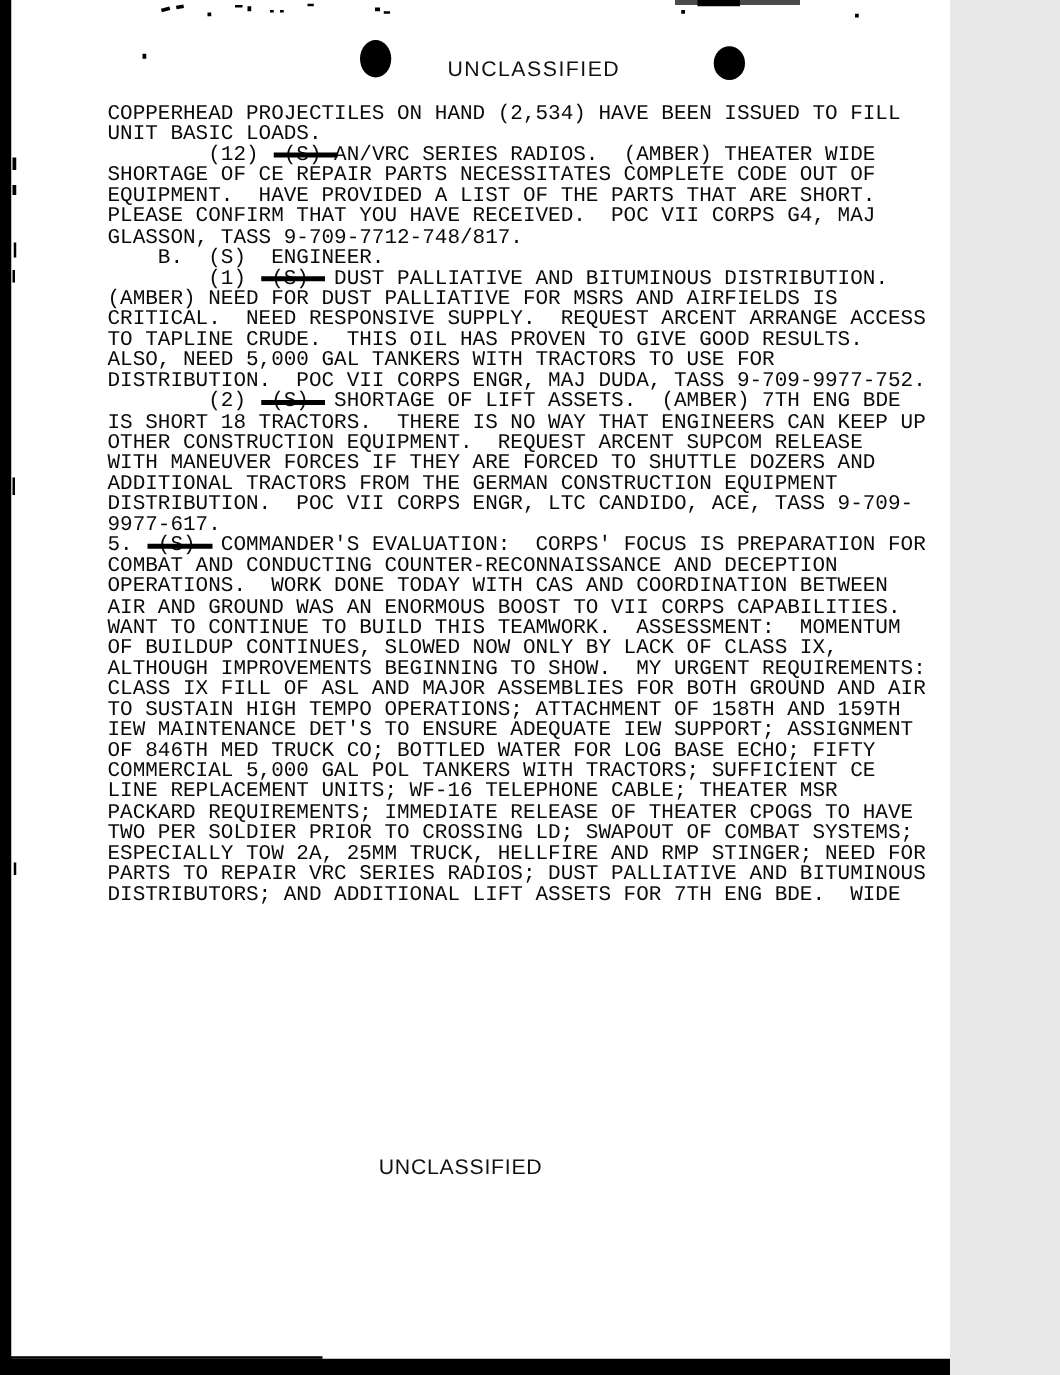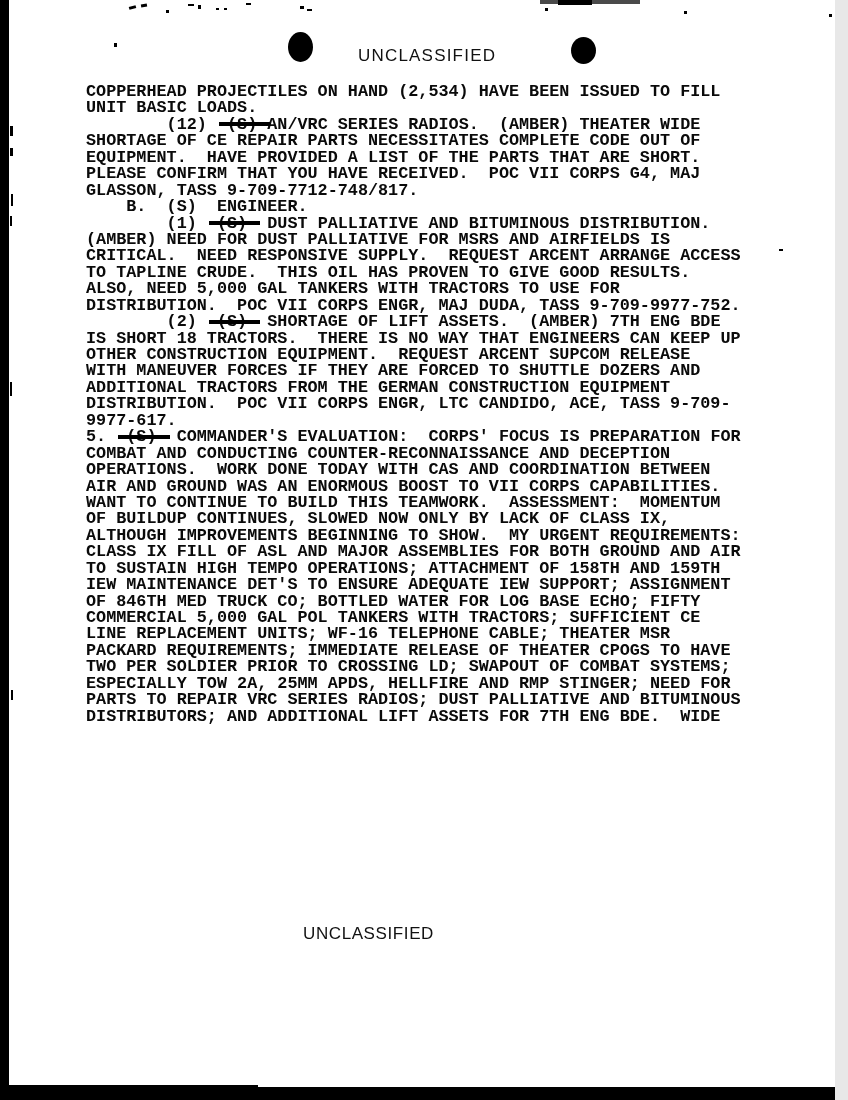--- a/index.html
+++ b/index.html
@@ -1,18 +1,18 @@
 <!DOCTYPE html>
 <html><head>
 <meta charset="utf-8">
 <style>
   html,body{margin:0;padding:0;background:#e8e8e8;}
   .page{
     position:relative;
-    width:835px;height:1100px;
+    width:760px;height:1100px;
     background:#ffffff;
     overflow:hidden;
     font-family:"Liberation Mono", monospace;
   }
   
   .artifact{position:absolute;background:#000;}
   .left-strip{left:0;top:0;width:9px;height:1100px;}
   .bottom-bar{left:0;top:1087px;width:848px;height:13px;}
   .bottom-line{left:8px;top:1085px;width:250px;height:2px;}
   .top-bar{left:540px;top:0;width:100px;height:4px;background:#4a4a4a;}
@@ -30,21 +30,21 @@
   .footer-classification{
     position:absolute;left:303px;top:924px;
     font-family:"Liberation Sans", sans-serif;
     font-size:17px;letter-spacing:0.6px;color:#111;
   }
   
   .doc-body{
     position:absolute;left:86px;top:84px;
     color:#0a0a0a;
     font-family:"Liberation Mono", monospace;
-    font-weight:bold;
+    font-weight:normal;
     font-size:16.8px;
   }
   .doc-line{
     height:16.45px;line-height:16.45px;
     white-space:pre;
   }
   .struck{position:relative;display:inline-block;}
   .struck::after{
     content:"";position:absolute;
     left:-8px;right:-13px;top:45%;height:4px;
@@ -119,20 +119,20 @@
       <div class="doc-line"><span>OF BUILDUP CONTINUES, SLOWED NOW ONLY BY LACK OF CLASS IX,</span></div>
       <div class="doc-line"><span>ALTHOUGH IMPROVEMENTS BEGINNING TO SHOW.  MY URGENT REQUIREMENTS:</span></div>
       <div class="doc-line"><span>CLASS IX FILL OF ASL AND MAJOR ASSEMBLIES FOR BOTH GROUND AND AIR</span></div>
       <div class="doc-line"><span>TO SUSTAIN HIGH TEMPO OPERATIONS; ATTACHMENT OF 158TH AND 159TH</span></div>
       <div class="doc-line"><span>IEW MAINTENANCE DET'S TO ENSURE ADEQUATE IEW SUPPORT; ASSIGNMENT</span></div>
       <div class="doc-line"><span>OF 846TH MED TRUCK CO; BOTTLED WATER FOR LOG BASE ECHO; FIFTY</span></div>
       <div class="doc-line"><span>COMMERCIAL 5,000 GAL POL TANKERS WITH TRACTORS; SUFFICIENT CE</span></div>
       <div class="doc-line"><span>LINE REPLACEMENT UNITS; WF-16 TELEPHONE CABLE; THEATER MSR</span></div>
       <div class="doc-line"><span>PACKARD REQUIREMENTS; IMMEDIATE RELEASE OF THEATER CPOGS TO HAVE</span></div>
       <div class="doc-line"><span>TWO PER SOLDIER PRIOR TO CROSSING LD; SWAPOUT OF COMBAT SYSTEMS;</span></div>
-      <div class="doc-line"><span>ESPECIALLY TOW 2A, 25MM APDS, HELLFIRE AND RMP STINGER; NEED FOR</span></div>
+      <div class="doc-line"><span>ESPECIALLY TOW 2A, 25MM TRUCK, HELLFIRE AND RMP STINGER; NEED FOR</span></div>
       <div class="doc-line"><span>PARTS TO REPAIR VRC SERIES RADIOS; DUST PALLIATIVE AND BITUMINOUS</span></div>
       <div class="doc-line"><span>DISTRIBUTORS; AND ADDITIONAL LIFT ASSETS FOR 7TH ENG BDE.  WIDE</span></div>
     </div>
 
   <div class="footer-classification">UNCLASSIFIED</div>
 
 </div>
 
 </body></html>

